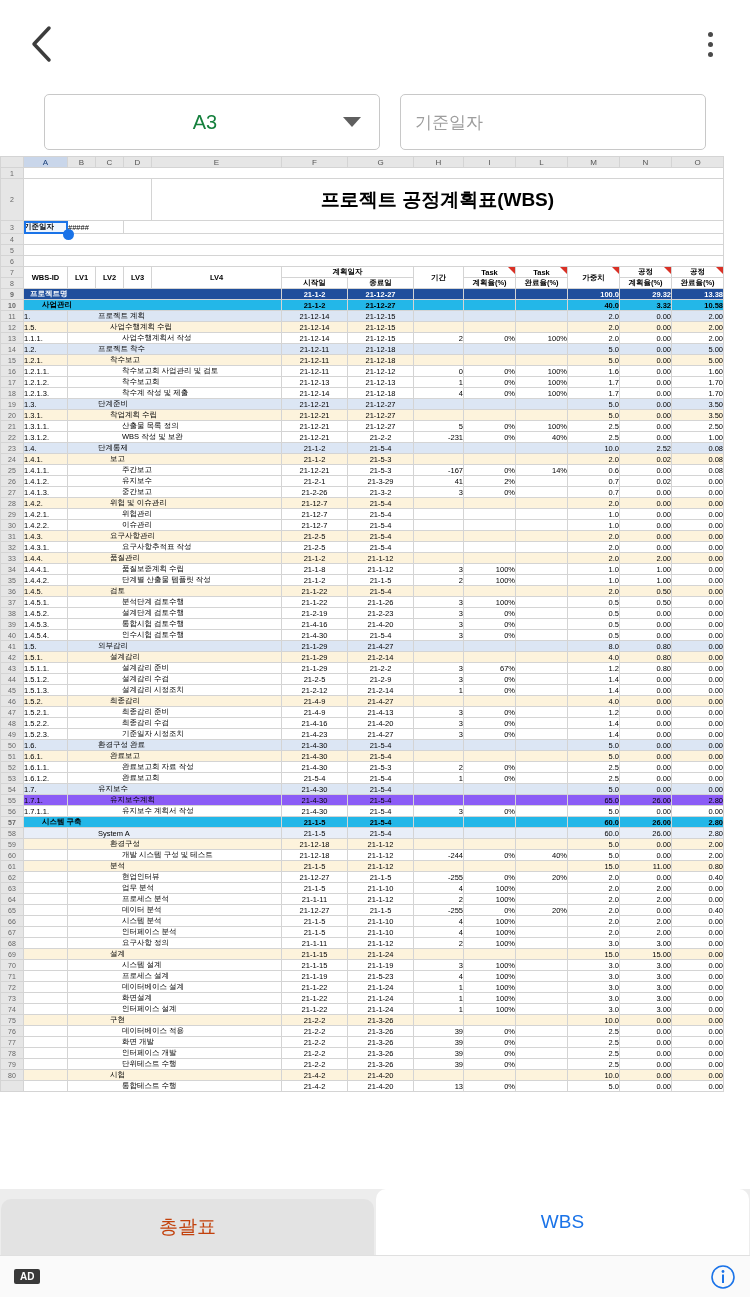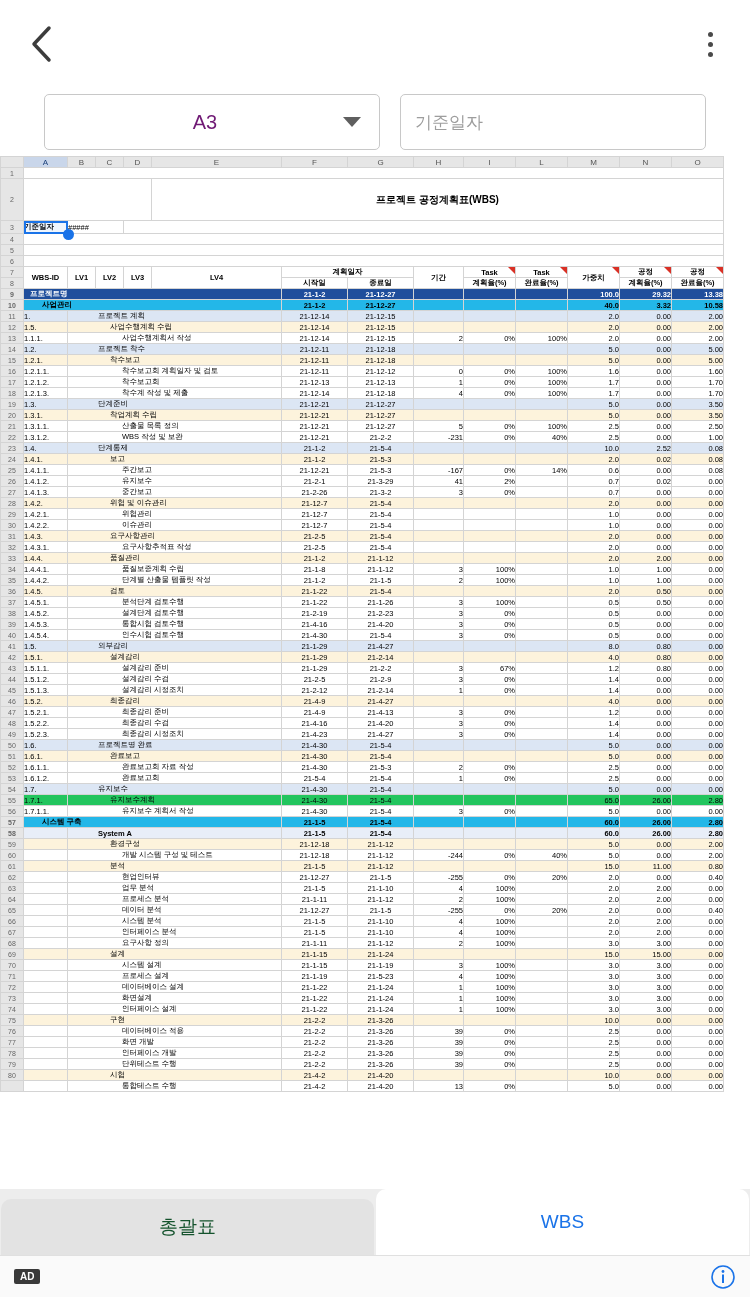--- a/index.html
+++ b/index.html
@@ -19,21 +19,21 @@
   .kebab { width:36px; height:40px; display:flex; flex-direction:column; align-items:center; justify-content:center; gap:5px; }
   .kebab i { display:block; width:5px; height:5px; border-radius:50%; background:#4a4a4a; }
 
   
   .namerow { height:68px; display:flex; align-items:center; gap:20px; padding:0 44px; flex:0 0 auto; }
   .namebox {
     width:336px; height:56px; border:1px solid #c8c8c8; border-radius:5px;
     display:flex; align-items:center; position:relative; background:#fff;
   }
   .namebox .cellref {
-    flex:1; text-align:center; font-size:20px; color:#701a75; padding-left:26px;
+    flex:1; text-align:center; font-size:20px; color:#15803d; padding-left:26px;
   }
   .namebox .caret { width:26px; margin-right:14px; display:flex; align-items:center; justify-content:center; }
   .formulabox {
     flex:1; height:56px; border:1px solid #c8c8c8; border-radius:5px; background:#fff;
     display:flex; align-items:center; padding:0 14px;
   }
   .formulabox .ph { font-size:17px; color:#9d9d9d; }
 
   
   .sheetwrap { flex:1 1 auto; position:relative; overflow:hidden; background:#fff; }
@@ -48,43 +48,43 @@
   .rowhead { background:#e6e6e6; color:#666; font-size:7px; text-align:center; width:23px; border:0.5px solid #c6c6c6; }
 
   .c { text-align:center; }
   .l { text-align:left; padding-left:2px; }
   .r { text-align:right; padding-right:2px; }
 
   
   .f-blue    { background:#1f4e9c; color:#fff; font-weight:bold; }
   .f-cyan    { background:#23b7e8; color:#000; font-weight:bold; }
   .f-lblue   { background:#dce6f4; }
-  .f-lblue2  { background:#e8eef8;font-weight:bold; }
+  .f-lblue2  { background:#e8eef8; }
   .f-cream   { background:#fdf3dc; }
-  .f-cream2  { background:#22c55e; }
+  .f-cream2  { background:#8b5cf6; }
   .f-white   { background:#ffffff; }
   .b { font-weight:bold; }
 
   .hdrcell { background:#ffffff; font-weight:bold; font-size:7.5px; text-align:center; }
   .hdrcell.tri { position:relative; }
   .hdrcell.tri:after {
     content:""; position:absolute; top:0; right:0;
     border-top:7px solid #d93025; border-left:7px solid transparent;
   }
-  .bigtitle { font-size:10px; font-weight:bold; text-align:center; color:#000; }
+  .bigtitle { font-size:19px; font-weight:bold; text-align:center; color:#000; }
 
   
   .selcell { position:absolute; border:2px solid #1a73e8; background:rgba(26,115,232,0.07); }
   .selhandle { position:absolute; width:11px; height:11px; border-radius:50%; background:#1a73e8; }
 
   
   .tabbar { height:66px; display:flex; align-items:flex-end; background:#ededed; flex:0 0 auto; }
   .tab {
     flex:1; height:56px; display:flex; align-items:center; justify-content:center;
-    font-size:19px; color:#14532d; background:#e3e3e3; border-radius:10px 10px 0 0;
+    font-size:19px; color:#c2410c; background:#e3e3e3; border-radius:10px 10px 0 0;
     margin:0 1px;
   }
   .tab.active { background:#ffffff; color:#1a73e8; height:66px; }
 
   
   .adbar { height:42px; background:#fafafa; display:flex; align-items:center; justify-content:space-between; padding:0 14px; border-top:1px solid #e0e0e0; flex:0 0 auto; }
   .adtag { font-size:10px; font-weight:bold; color:#fff; background:#3a3a3a; padding:2px 6px; border-radius:2px; }
   .info-icon { width:26px; height:26px; }
 </style>
 </head>
@@ -291,21 +291,21 @@
               <td class="r"></td>
               <td class="r"></td>
               <td class="r"></td>
               <td class="r">5.0</td>
               <td class="r">0.00</td>
               <td class="r">5.00</td>
             </tr>
             <tr class="f-white">
               <td class="rowhead">16</td>
               <td class="l">1.2.1.1.</td>
-              <td class="l" colspan="4" style="padding-left:54px">착수보고회 계획일자 및 검토</td>
+              <td class="l" colspan="4" style="padding-left:54px">착수보고회 사업관리 및 검토</td>
               <td class="c">21-12-11</td>
               <td class="c">21-12-12</td>
               <td class="r">0</td>
               <td class="r">0%</td>
               <td class="r">100%</td>
               <td class="r">1.6</td>
               <td class="r">0.00</td>
               <td class="r">1.60</td>
             </tr>
             <tr class="f-white">
@@ -720,34 +720,34 @@
               <td class="r">3</td>
               <td class="r">0%</td>
               <td class="r"></td>
               <td class="r">1.4</td>
               <td class="r">0.00</td>
               <td class="r">0.00</td>
             </tr>
             <tr class="f-white">
               <td class="rowhead">49</td>
               <td class="l">1.5.2.3.</td>
-              <td class="l" colspan="4" style="padding-left:54px">최종감리 시정조치</td>
+              <td class="l" colspan="4" style="padding-left:54px">기준일자 시정조치</td>
               <td class="c">21-4-23</td>
               <td class="c">21-4-27</td>
               <td class="r">3</td>
               <td class="r">0%</td>
               <td class="r"></td>
               <td class="r">1.4</td>
               <td class="r">0.00</td>
               <td class="r">0.00</td>
             </tr>
             <tr class="f-lblue">
               <td class="rowhead">50</td>
               <td class="l">1.6.</td>
-              <td class="l" colspan="4" style="padding-left:30px">프로젝트명 완료</td>
+              <td class="l" colspan="4" style="padding-left:30px">환경구성 완료</td>
               <td class="c">21-4-30</td>
               <td class="c">21-5-4</td>
               <td class="r"></td>
               <td class="r"></td>
               <td class="r"></td>
               <td class="r">5.0</td>
               <td class="r">0.00</td>
               <td class="r">0.00</td>
             </tr>
             <tr class="f-cream">

